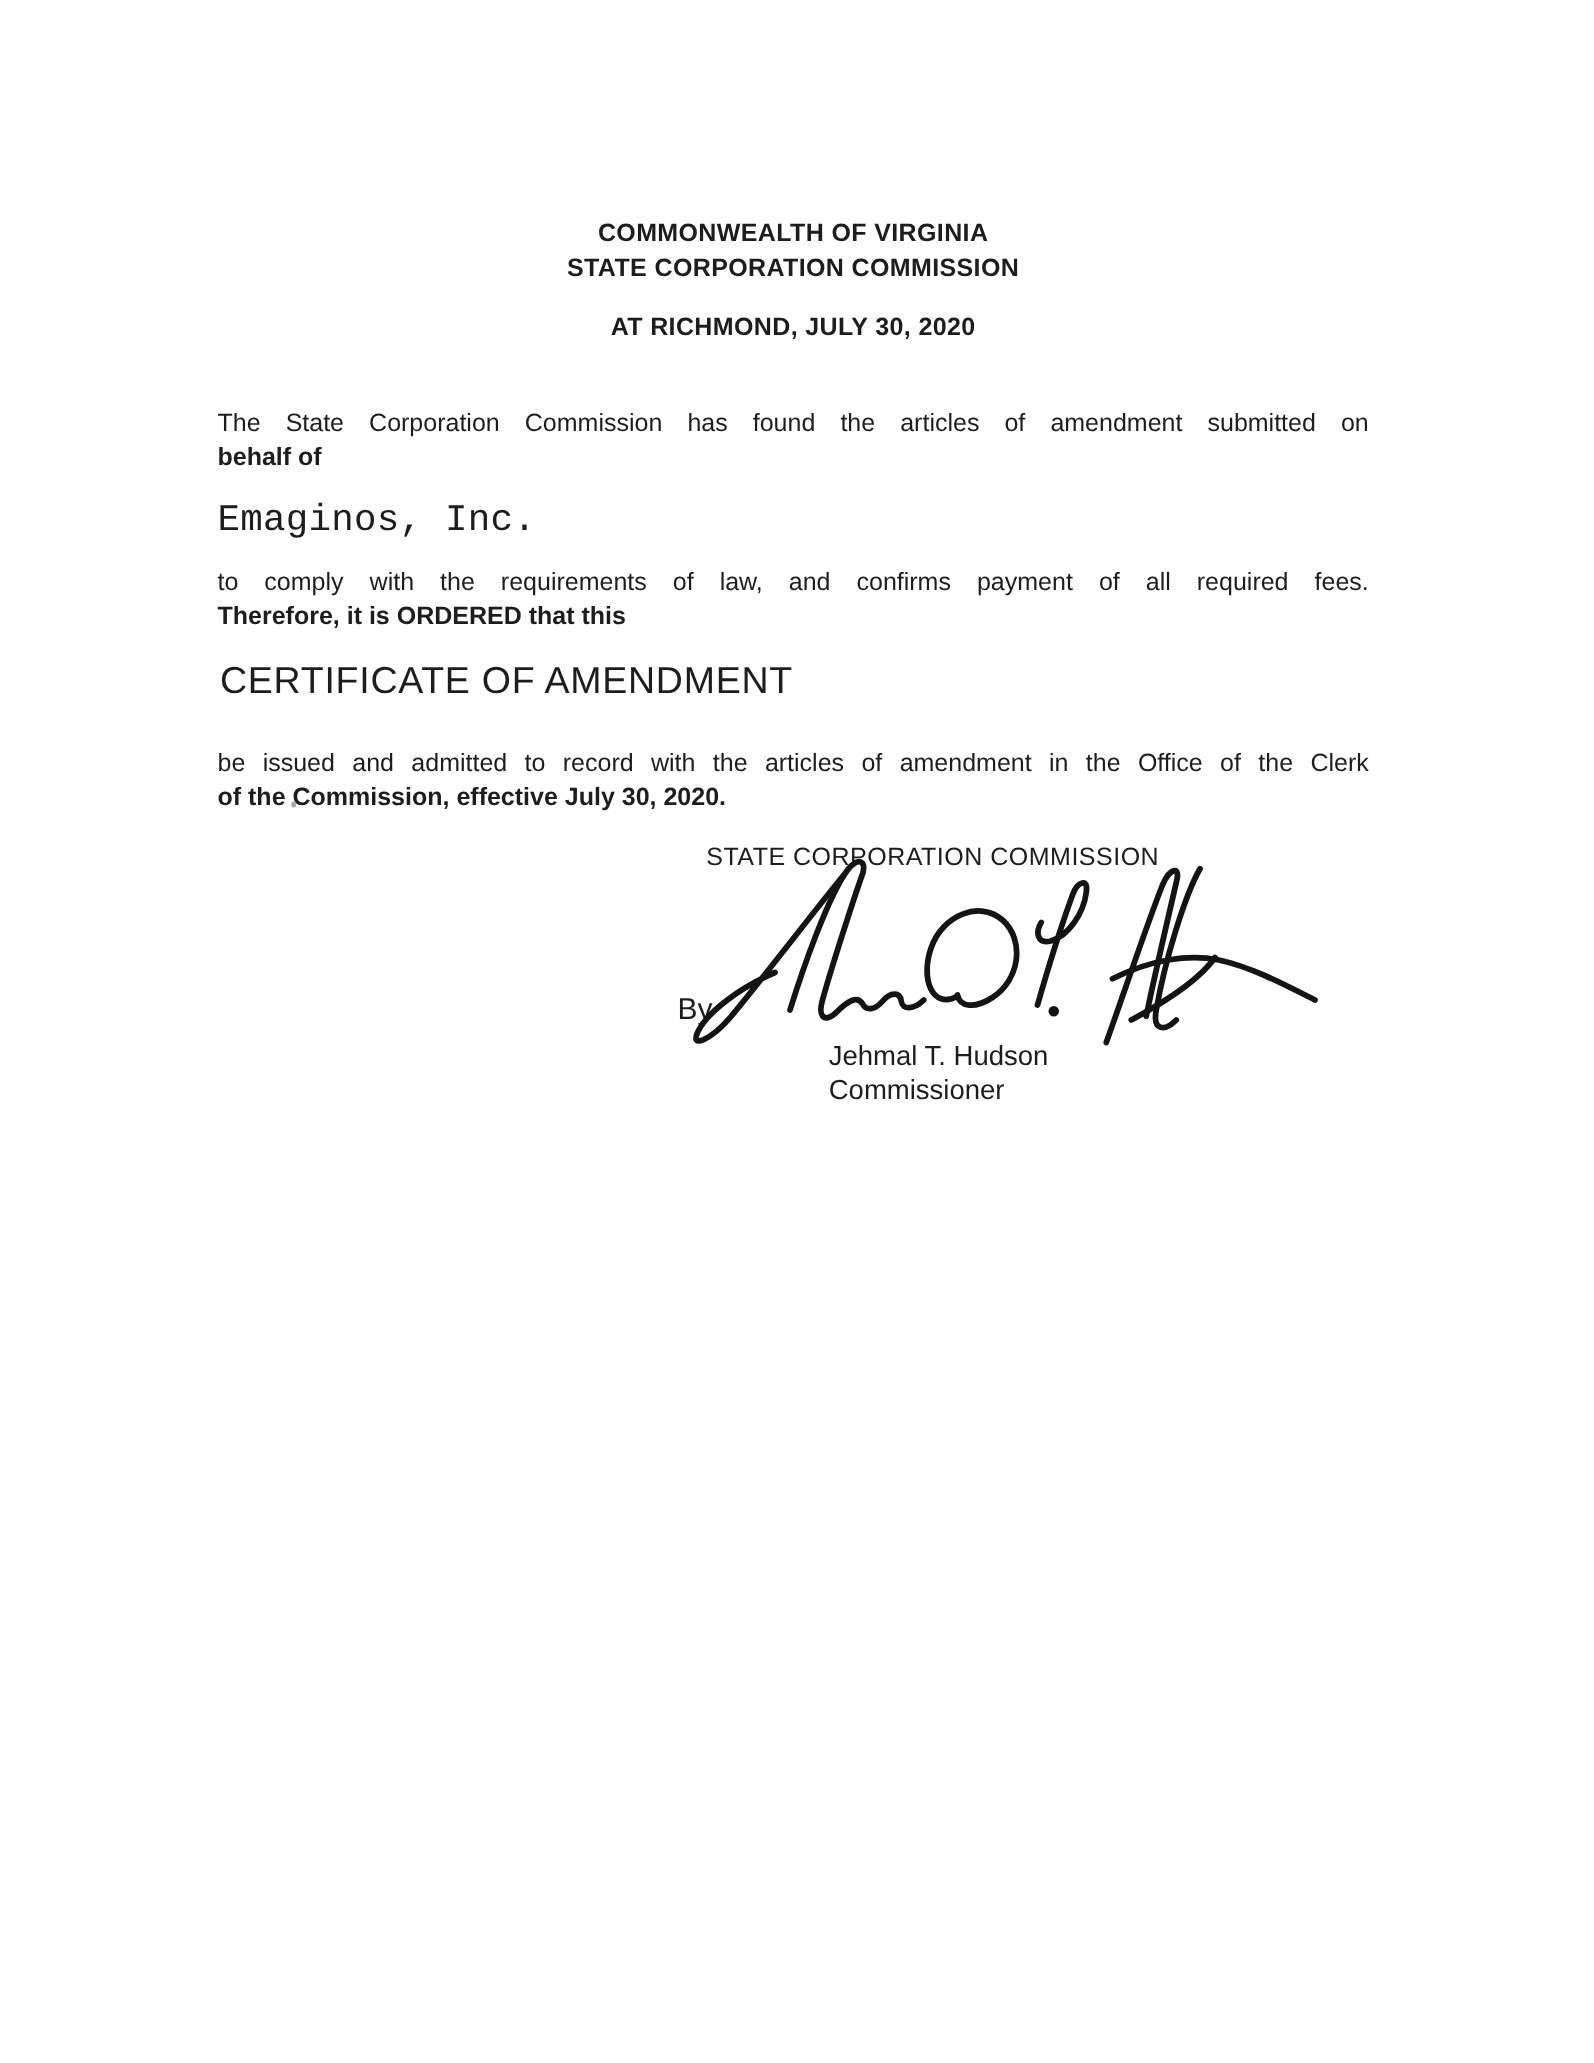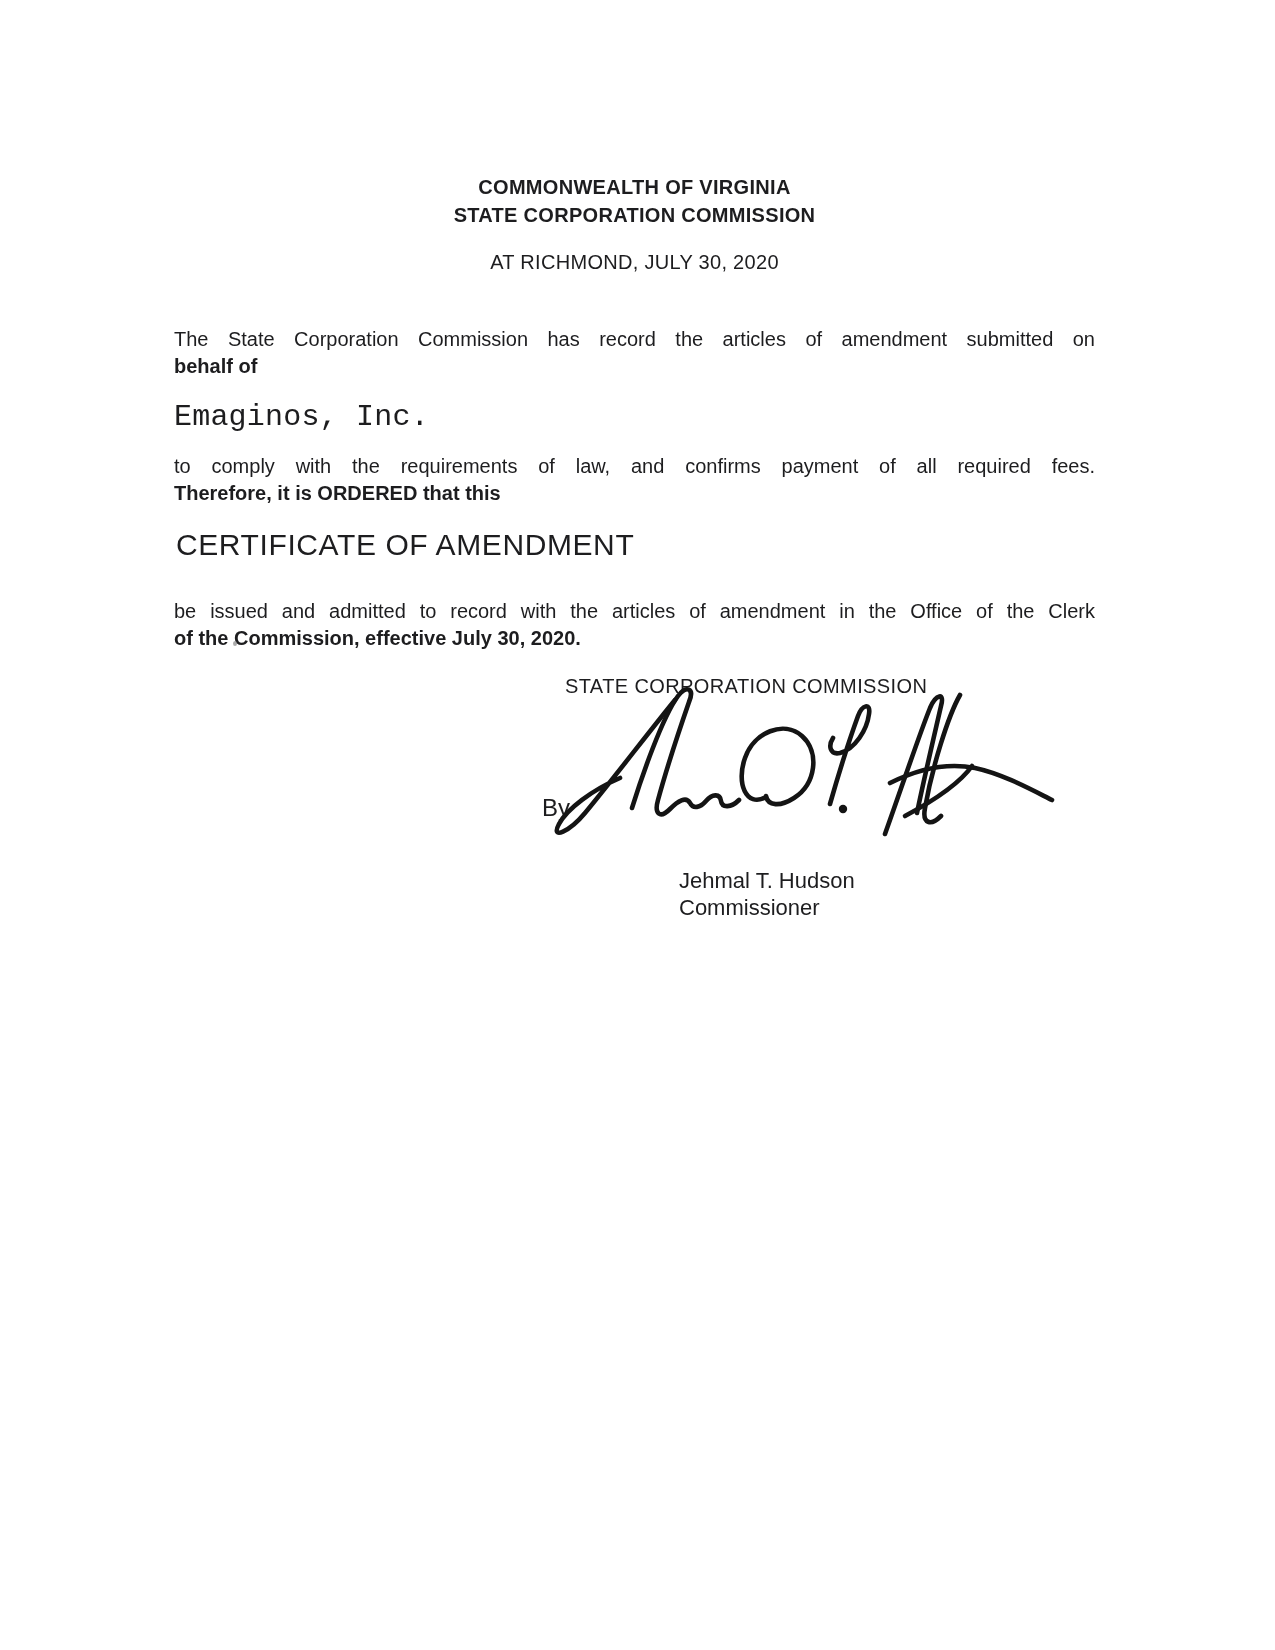--- a/index.html
+++ b/index.html
@@ -20,21 +20,21 @@
     text-align: center;
     font-size: 20px;
     font-weight: 700;
     letter-spacing: 0.3px;
     white-space: nowrap;
   }
   .hdr-date {
     left: 174px; width: 921px;
     text-align: center;
     font-size: 20px;
-    font-weight: 400;
+    font-weight: 700;
     letter-spacing: 0.3px;
     white-space: nowrap;
   }
 
   
   .para {
     left: 174px; width: 921px;
     font-size: 20px;
     line-height: 27px;
   }
@@ -87,21 +87,21 @@
 </head>
 <body>
 
 <div class="page">
 
   <div class="abs hdr-bold" style="top: 176px;">COMMONWEALTH OF VIRGINIA</div>
   <div class="abs hdr-bold" style="top: 204px;">STATE CORPORATION COMMISSION</div>
   <div class="abs hdr-date" style="top: 251px;">AT RICHMOND, JULY 30, 2020</div>
 
   <div class="abs para" style="top: 326px;">
-    <div class="line-just">The State Corporation Commission has record the articles of amendment submitted on</div>
+    <div class="line-just">The State Corporation Commission has found the articles of amendment submitted on</div>
     <div class="line-left">behalf of</div>
   </div>
 
   <div class="abs company-name" style="top: 400px; font-family: Liberation Mono, monospace;">Emaginos, Inc.</div>
 
   <div class="abs cert-title" style="top: 528px;">CERTIFICATE OF AMENDMENT</div>
 
   <div class="abs para" style="top: 453px;">
     <div class="line-just">to comply with the requirements of law, and confirms payment of all required fees.</div>
     <div class="line-left">Therefore, it is ORDERED that this</div>
@@ -129,18 +129,18 @@
     <path d="M 290 136 C 298 108, 310 70, 318 48 C 322 37, 331 34, 329 46 C 327 62, 315 81, 300 85 C 290 87, 288 78, 293 70"></path>
     <circle cx="303" cy="141" r="4.2" fill="#141414" stroke="none"></circle>
 
     <path d="M 345 166 C 358 130, 378 70, 390 40 C 396 26, 405 24, 401 38 C 396 60, 383 115, 377 145"></path>
     <path d="M 420 27 C 408 48, 392 100, 385 140 C 382 156, 391 158, 401 148"></path>
 
     <path d="M 350 115 C 380 100, 410 95, 435 100 C 463 106, 492 122, 512 132"></path>
     <path d="M 365 148 C 395 132, 420 115, 432 98"></path>
   </svg>
 
-  <div class="abs signer-block" style="top: 867px; margin-left: 16px;">
+  <div class="abs signer-block" style="top: 831px;">
     <div>Jehmal T. Hudson</div>
     <div>Commissioner</div>
   </div>
 
 </div>
 
 </body></html>

